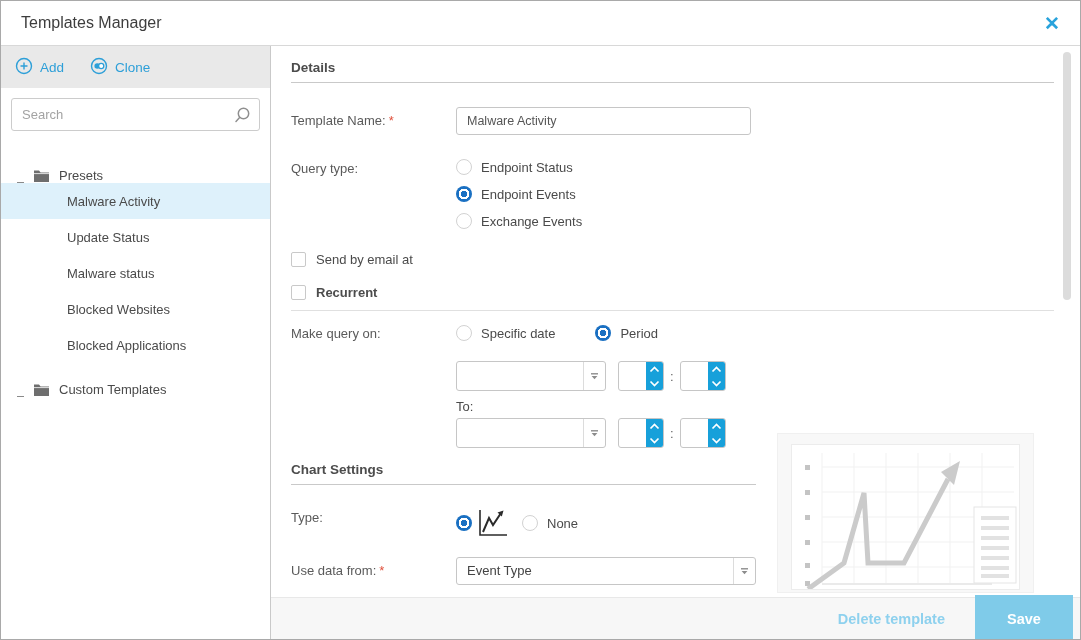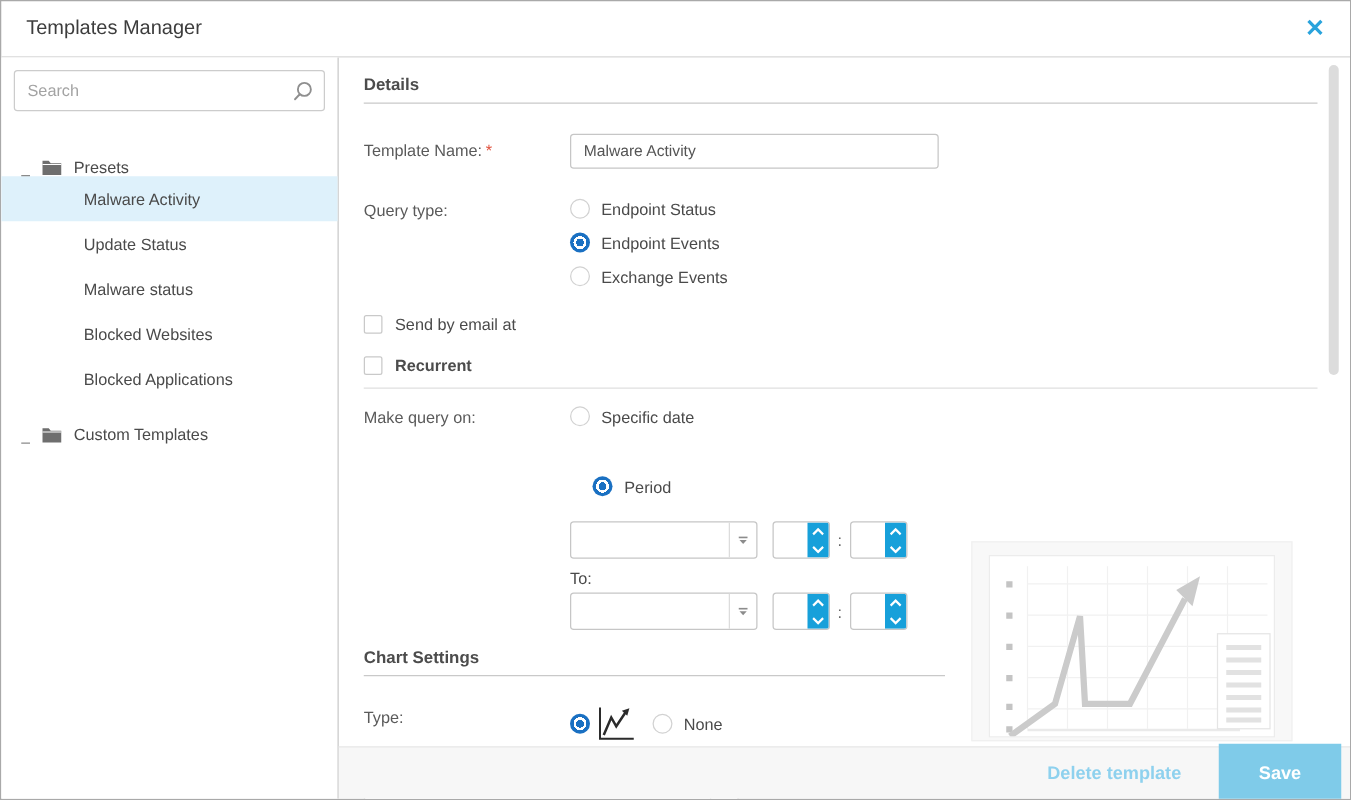--- a/index.html
+++ b/index.html
@@ -101,20 +101,41 @@
 <div class="window">
 
   <div class="titlebar">
     <div class="title">Templates Manager</div>
     <div class="close-x">✕</div>
   </div>
 
   <div class="body">
 
     <div class="sidebar">
+      <div class="side-toolbar">
+        <div class="tool-btn">
+          <span>
+            <svg width="18" height="18" viewBox="0 0 18 18">
+                <circle cx="9" cy="9" r="7.5" fill="none" stroke="#2d9fd8" stroke-width="1.4"></circle>
+                <path d="M9 5.5v7M5.5 9h7" stroke="#2d9fd8" stroke-width="1.4"></path>
+              </svg>
+          </span>
+          <span>Add</span>
+        </div>
+        <div class="tool-btn">
+          <span>
+            <svg width="18" height="18" viewBox="0 0 18 18">
+                <circle cx="9" cy="9" r="7.5" fill="none" stroke="#2d9fd8" stroke-width="1.4"></circle>
+                <circle cx="7.2" cy="9" r="2.8" fill="#2d9fd8"></circle>
+                <circle cx="11.2" cy="9" r="2.6" fill="#fff" stroke="#2d9fd8" stroke-width="1.3"></circle>
+              </svg>
+          </span>
+          <span>Clone</span>
+        </div>
+      </div>
 
       <div class="search-wrap">
         <input class="search-input" type="text" placeholder="Search" style="">
         <span class="search-icon">
           <svg width="18" height="18" viewBox="0 0 18 18">
               <circle cx="10.5" cy="7.5" r="5.2" fill="none" stroke="#8f8f8f" stroke-width="1.5"></circle>
               <path d="M6.6 11.6 L3 15.4" stroke="#8f8f8f" stroke-width="1.5" stroke-linecap="round"></path>
             </svg>
         </span>
       </div>
@@ -189,21 +210,21 @@
         </div>
         <div class="check-row mt18">
           <span class="checkbox"></span>
           <span class="opt-label bold">Recurrent</span>
         </div>
 
         <hr class="divider mt10">
 
         <div class="form-row mt14">
           <div class="flabel nopad">Make query on:</div>
-          <div style="display:flex; align-items:center; gap:40px;flex-direction:column;">
+          <div style="display:flex; align-items:center; gap:40px;">
             <div class="radio-row">
               <span class="radio"></span>
               <span class="opt-label">Specific date</span>
             </div>
             <div class="radio-row">
               <span class="radio sel"></span>
               <span class="opt-label">Period</span>
             </div>
           </div>
         </div>
@@ -305,20 +326,21 @@
               <path d="M4 1 V26 H31" fill="none" stroke="#2b2b2b" stroke-width="1.6"></path>
               <path d="M7 23 L13 9 L17 16 L25 4" fill="none" stroke="#2b2b2b" stroke-width="2"></path>
               <path d="M21.5 3.5 L27.5 1.5 L25.8 7.5 Z" fill="#2b2b2b"></path>
             </svg>
             <span class="radio"></span>
             <span class="opt-label" style="margin-left:9px;">None</span>
           </div>
         </div>
 
         <div class="form-row mt20">
+          <div class="flabel"><span>Use data from:</span><span class="req">*</span></div>
           <div class="combo select-wide">
             <span class="val" style="top:5px;">Event Type</span>
             <span class="trigger">
               <svg width="9" height="7" viewBox="0 0 9 7">
                   <path d="M1 0.8h7" stroke="#8c8c8c" stroke-width="1.4"></path>
                   <path d="M1.6 3 L4.5 6.2 L7.4 3 Z" fill="#8c8c8c"></path>
                 </svg>
             </span>
           </div>
         </div>

